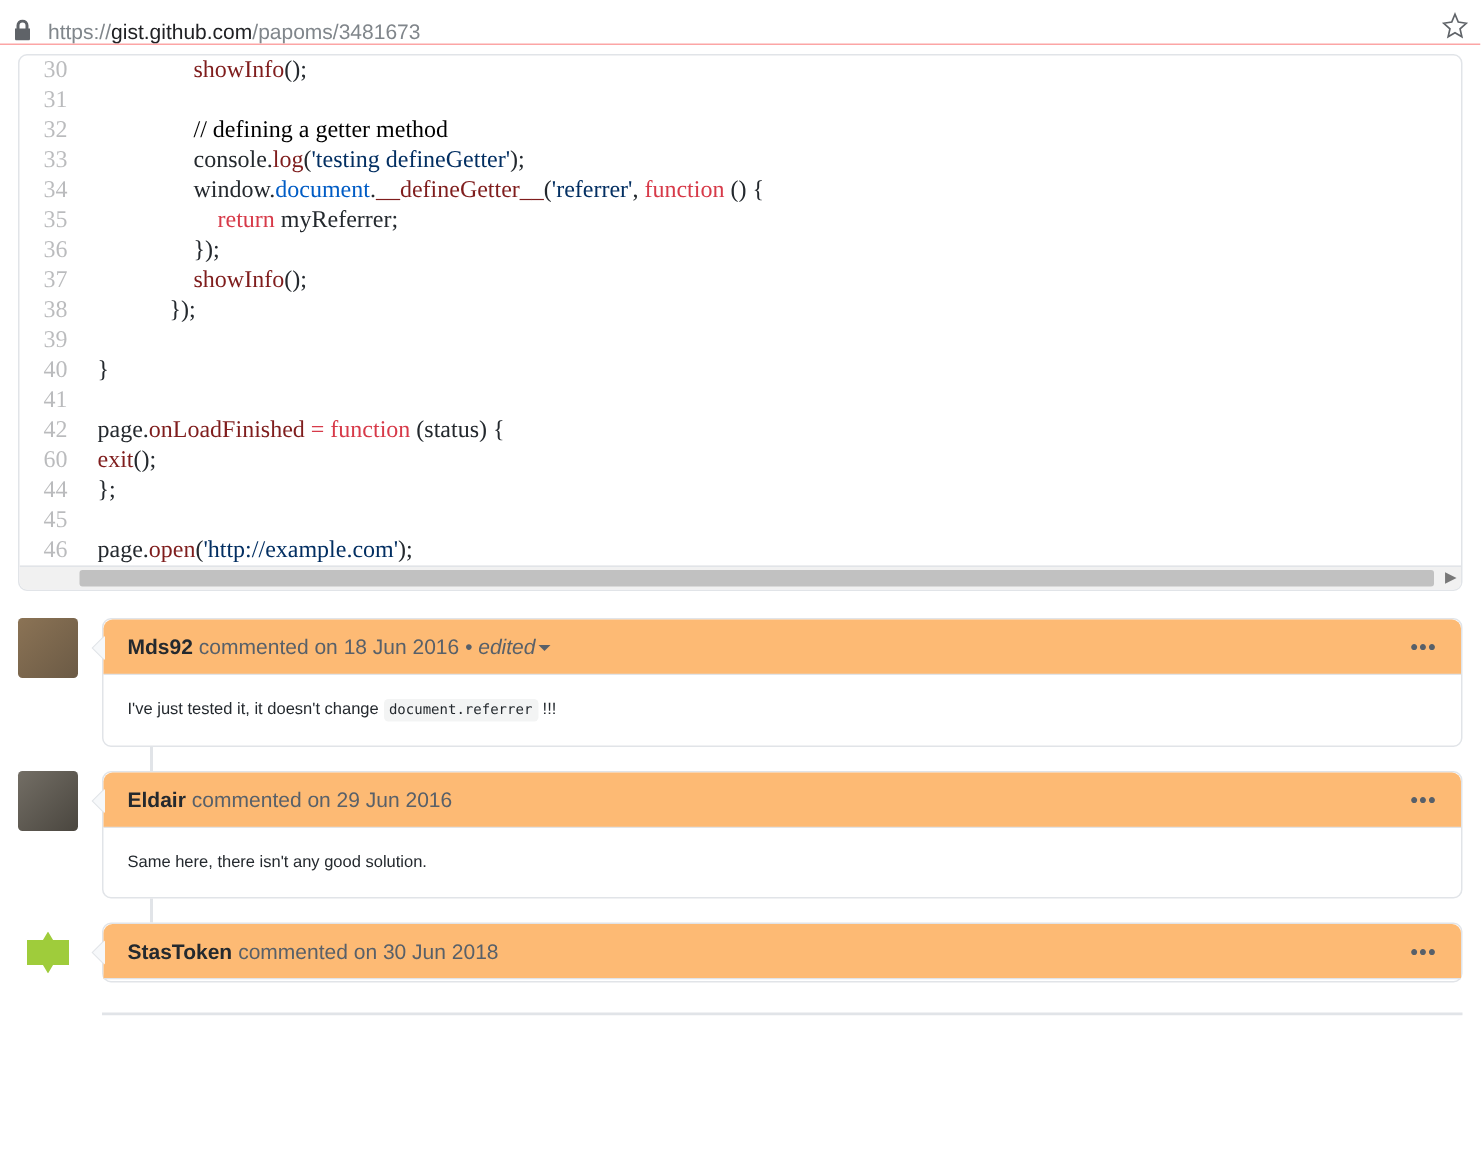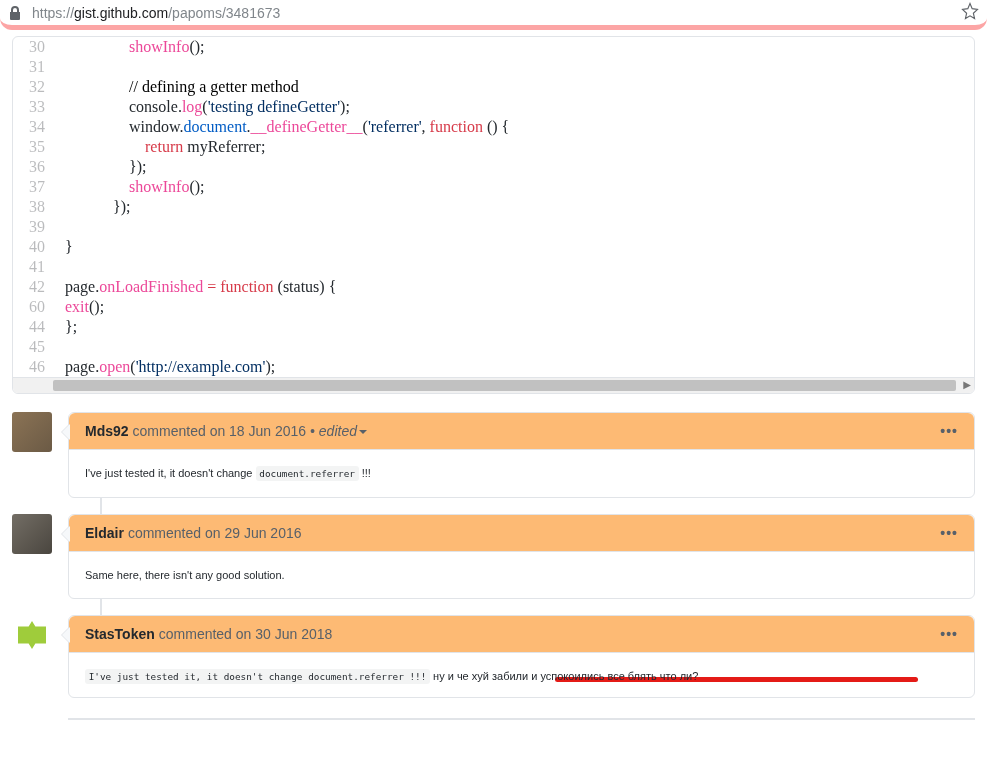--- a/index.html
+++ b/index.html
@@ -1,28 +1,28 @@
 <!DOCTYPE html>
 <html><head>
 <meta charset="utf-8">
 <style>
 * { box-sizing: border-box; margin: 0; padding: 0; }
 body { font-family: -apple-system, BlinkMacSystemFont, "Segoe UI", Helvetica, Arial, sans-serif; font-size: 14px; color: #24292e; background: #fff; width: 987px; }
-.url-bar { height: 30px; border-bottom: 5px solid #fca5a5; display: flex; align-items: center; padding: 0 8px; background: #fff; border-radius: 12px; }
+.url-bar { height: 30px; border-bottom: 1px solid #fca5a5; display: flex; align-items: flex-end; padding: 0 8px; background: #fff; }
 .url-bar .lock { width: 14px; height: 18px; display: flex; align-items: center; justify-content: center; color: #5f6368; }
 .url-bar .url { flex: 1; margin-left: 10px; font-size: 14px; color: #202124; }
 .url-bar .url .gray { color: #80868b; }
 .url-bar .star { color: #5f6368; }
 .content { padding: 0 12px; }
 .code-block { border: 1px solid #e1e4e8; border-radius: 6px; background: #fff; margin-top: 6px; overflow: hidden; }
 .code-table { width: 100%; border-collapse: collapse; font-family: Liberation Serif, serif; font-size: 16px; line-height: 20px; }
 .code-table td.ln { width: 42px; text-align: right; padding: 0 10px; color: rgba(27,31,35,0.3); user-select: none; vertical-align: top; }
 .code-table td.code { white-space: pre; padding: 0 10px; color: #24292e; }
 .pl-c { color: #000000; }
-.pl-en { color: #ec4899; }
+.pl-en { color: #7f1d1d; }
 .pl-s { color: #032f62; }
 .pl-k { color: #d73a49; }
 .pl-smi { color: #005cc5; }
 .h-scroll { height: 16px; background: #f1f1f1; border-top: 1px solid #e1e4e8; position: relative; }
 .h-scroll::before { content: ''; position: absolute; left: 40px; right: 18px; top: 2px; bottom: 2px; background: #c1c1c1; border-radius: 2px; }
 .h-scroll::after { content: '▶'; position: absolute; right: 3px; top: 1px; font-size: 10px; color: #787878; }
 .comments-area { margin-top: 18px; }
 .comment-row { display: flex; gap: 16px; margin-bottom: 0; }
 .avatar { width: 40px; height: 40px; border-radius: 3px; background: #555; flex-shrink: 0; }
 .avatar.a1 { background: linear-gradient(135deg,#8b7355 0%,#6b5a45 100%); }
@@ -172,22 +172,18 @@
     <div class="timeline-spacer"></div>
 
     <div class="comment-row">
       <div class="avatar a3"></div>
       <div class="comment-box">
         <div class="comment-header">
           <a class="author">StasToken</a>
           <span class="meta"><span>commented</span> <span>on 30 Jun 2018</span></span>
           <span class="kebab">•••</span>
         </div>
-        <div class="comment-body">
-          <code class="inline-code">I've just tested it, it doesn't change document.referrer !!!</code><span> ну и че хуй забили и успокоились все блять что ли?</span>
-          <div class="red-underline"></div>
-        </div>
       </div>
     </div>
 
   </div>
 </div>
 <div class="bottom-hr"></div>
 
 </body></html>

